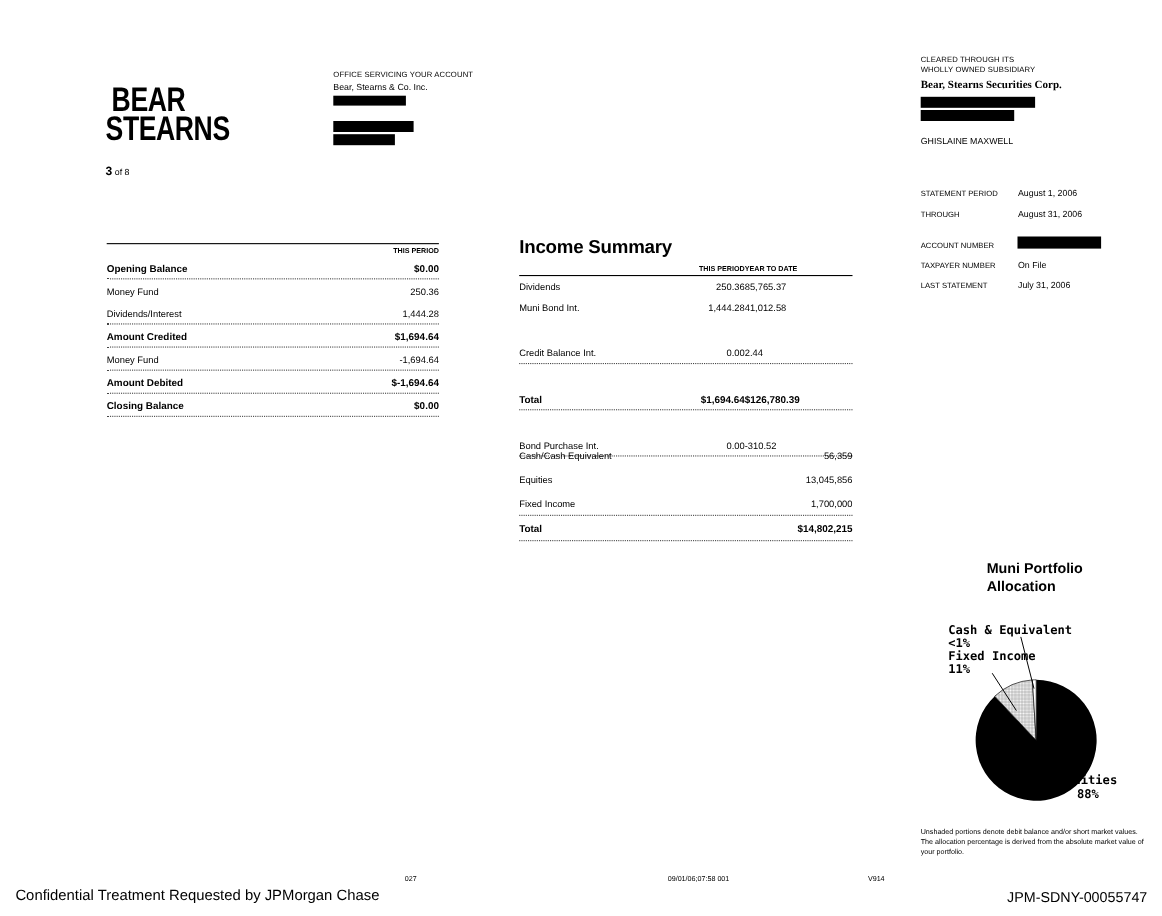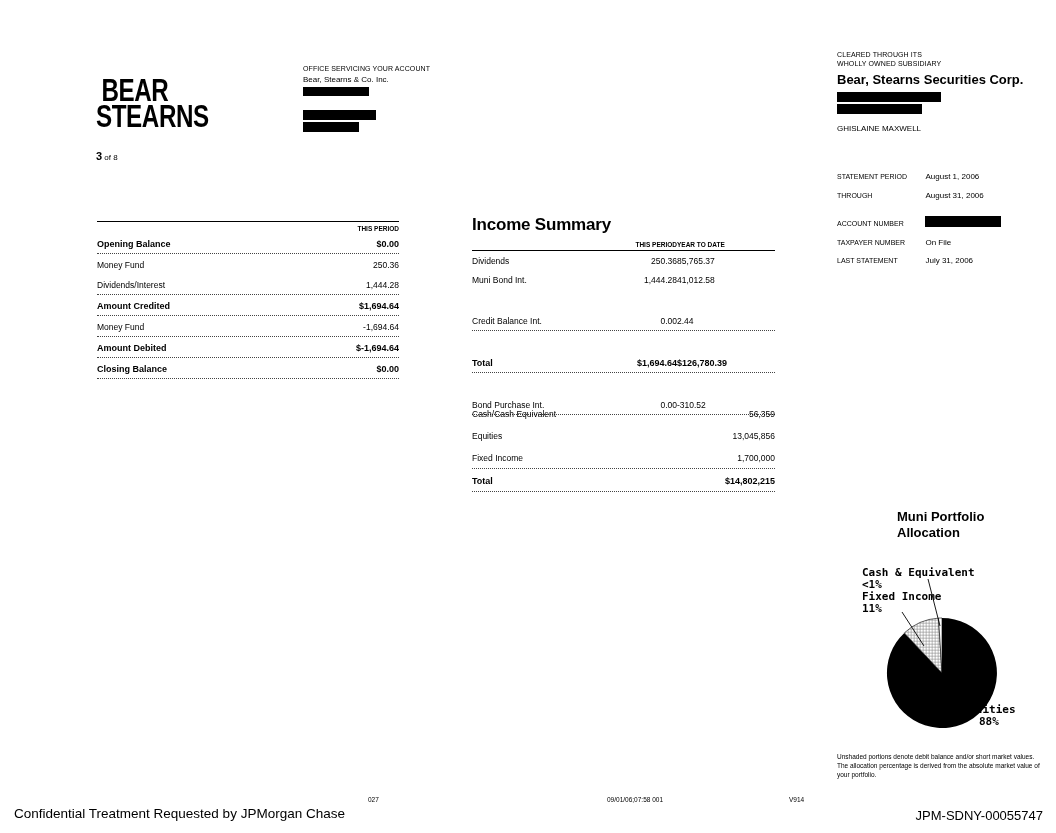--- a/index.html
+++ b/index.html
@@ -16,21 +16,21 @@
   .logo .l1 { padding-left:7px; }
   .pagenum { left:96px; top:150px; font-size:8px; }
   .pagenum b { font-size:11px; }
 
   .smallcaps { font-size:7px; letter-spacing:0.1px; line-height:9px; }
 
   .office { left:303px; top:64px; }
   .office .firm { font-size:8px; margin-top:2px; }
 
   .cleared { left:837px; top:50px; }
-  .cleared .sub { font-size:13px; font-weight:bold; margin:4px 0 5px; }
+  .cleared .sub { font-size:10px; font-weight:bold; margin:4px 0 5px;font-family:Liberation Serif, serif; }
   .holder { left:837px; top:124px; font-size:8px; }
 
   .acct { left:837px; top:166px; line-height:15.5px; white-space:nowrap; }
   .acct .lab { display:inline-block; width:84px; font-size:7px; }
   .acct .val { font-size:8px; font-weight:normal;margin-top:32px; }
   .acct .gap { height:10px; }
 
   .sec-title { font-size:17px; font-weight:bold; letter-spacing:-0.2px; }
 
   .cashflow { left:97px; top:215px; width:302px; }

